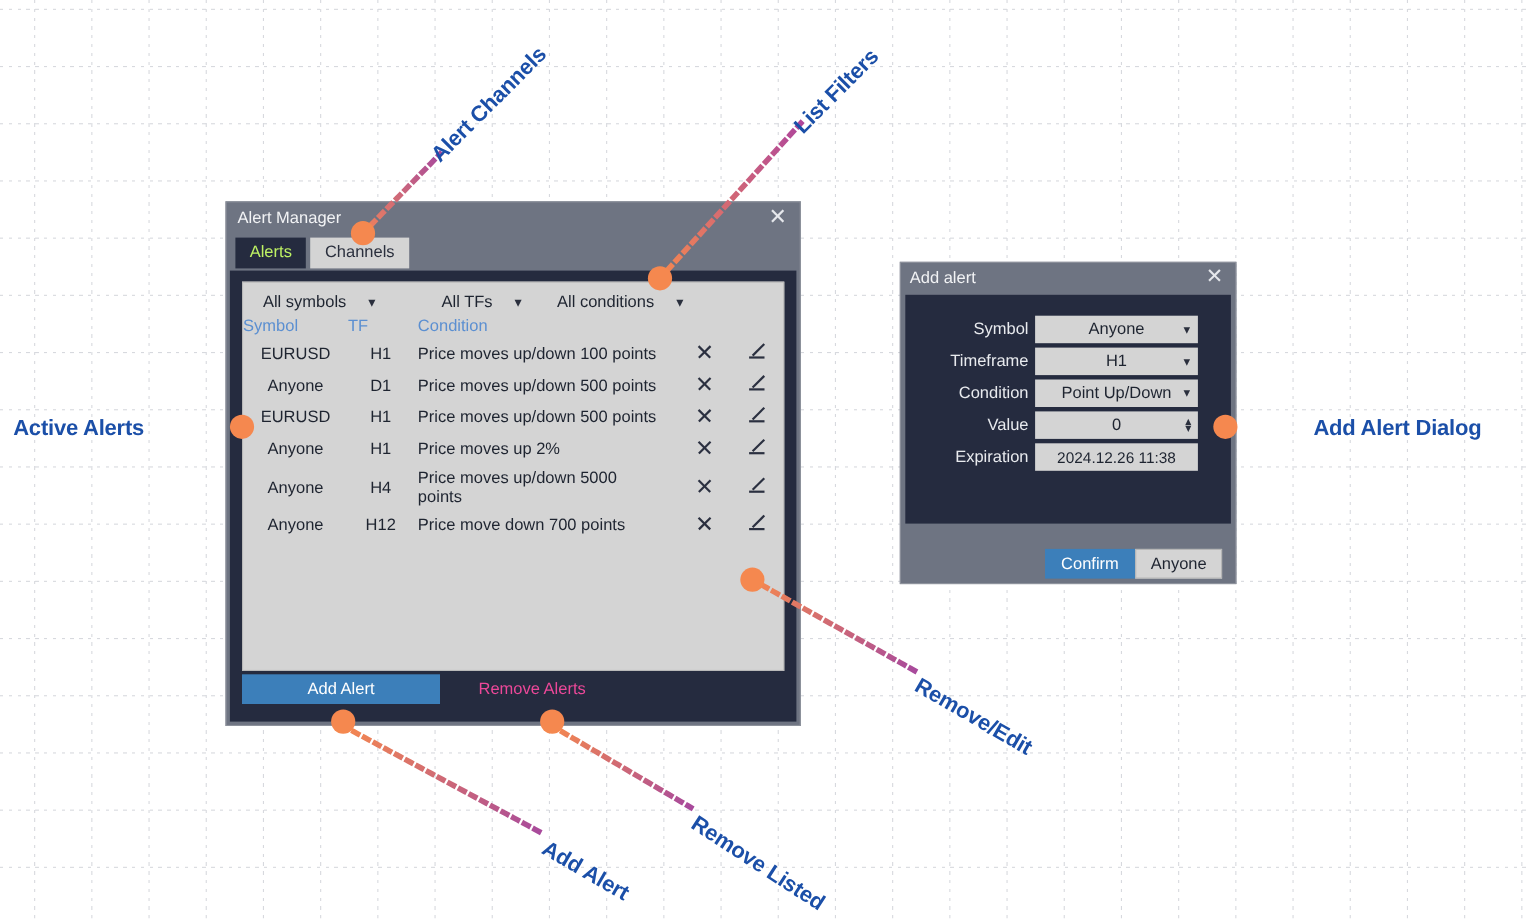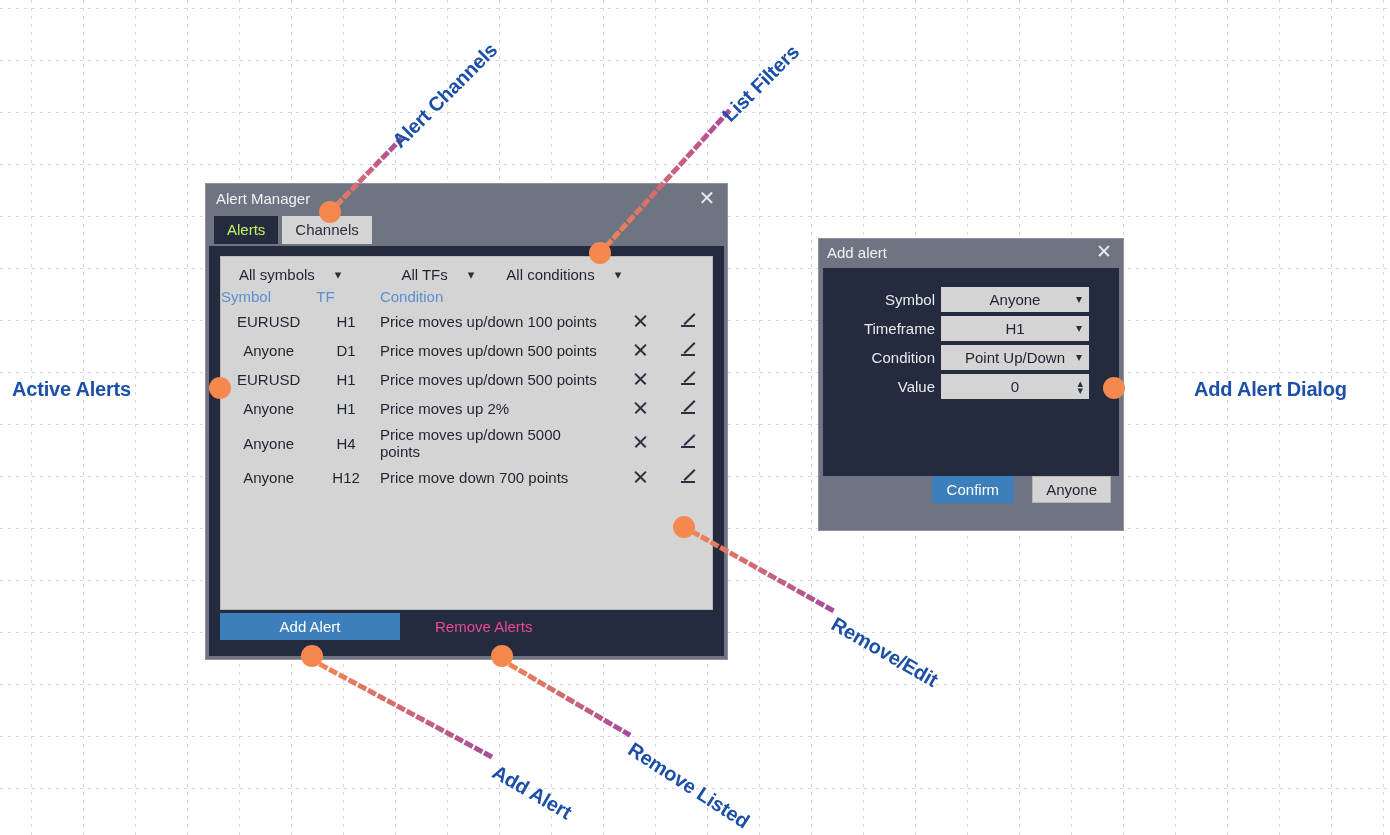--- a/index.html
+++ b/index.html
@@ -242,22 +242,22 @@
   .aa-field.spin .spinner {
     position:absolute; right:6px; top:50%;
     transform:translateY(-50%);
     display:flex; flex-direction:column;
     line-height:7px; font-size:11px; color:#2a2f3d;
   }
   .aa-field.expire { font-size:14px; letter-spacing:0px; }
   #aa-footer {
     position:absolute;
     left:4px; right:4px; bottom:4px; top:237px;
-    display:flex; align-items:flex-start; justify-content:flex-end;
-    gap:18px; padding-right:8px;
+    display:flex; align-items:flex-end; justify-content:flex-end;
+    gap:0; padding-right:8px;
   }
   #btn-confirm {
     background:#3c7fba; color:#fff;
     border:none; font-family:inherit;
     font-size:15px; padding:4px 15px; height:27px;
     cursor:pointer;
   }
   #btn-cancel {
     background:#d4d4d4; color:#1e2430;
     border:1px solid #b6b6b6; font-family:inherit;
@@ -444,20 +444,26 @@
     <div class="aa-row">
       <div class="aa-label">Value</div>
       <div class="aa-field spin">
         <span>0</span>
         <span class="spinner">
           <span>▴</span>
           <span>▾</span>
         </span>
       </div>
     </div>
+    <div class="aa-row">
+      <div class="aa-label">Expiration</div>
+      <div class="aa-field expire">
+        <span>2024.12.26  11:38</span>
+      </div>
+    </div>
   </div>
 
   <div id="aa-footer">
     <button id="btn-confirm">Confirm</button>
     <button id="btn-cancel">Anyone</button>
   </div>
 </div>
 
 <div id="annotations">
   <svg class="ann-svg">

